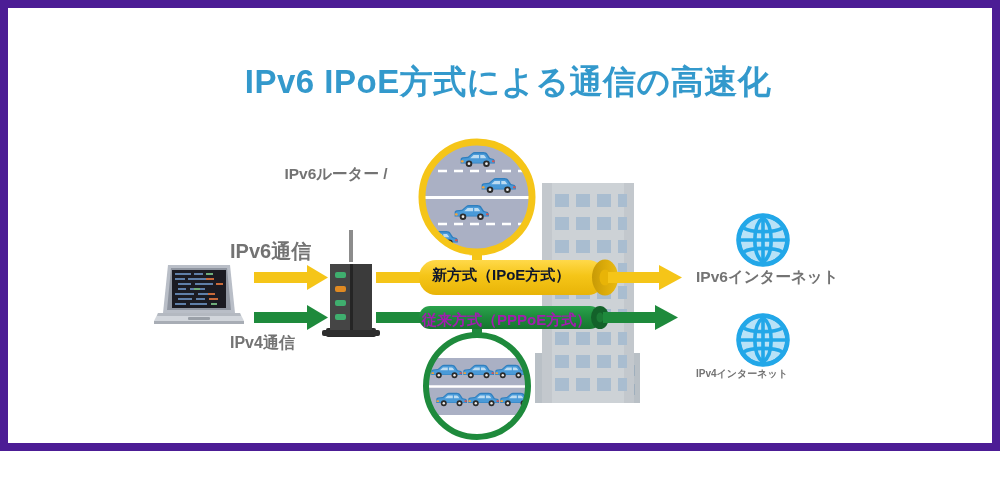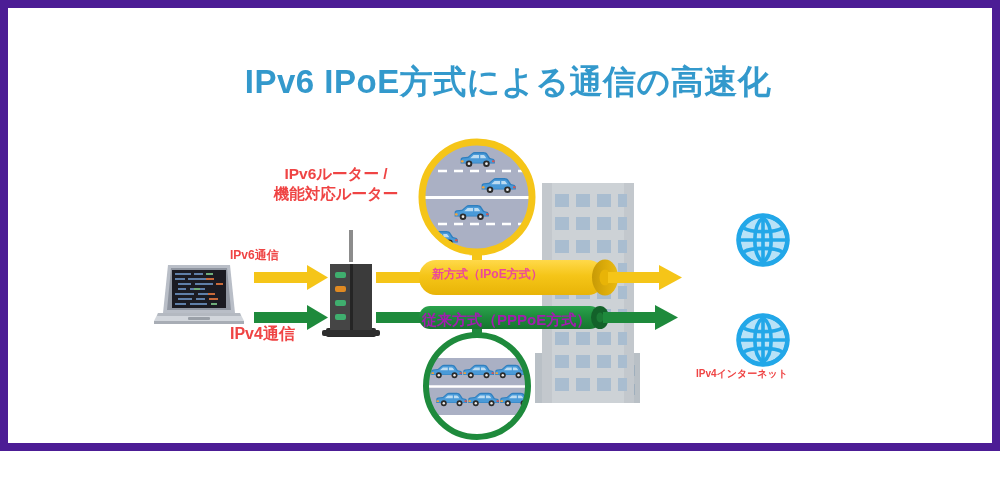--- a/index.html
+++ b/index.html
@@ -35,48 +35,48 @@
     text-align: center;
     font-size: 33px;
     font-weight: bold;
     color: #3399cc;
     letter-spacing: 0.5px;
     white-space: nowrap;
   }
 
   
   .lbl {
-    color: #ef4444;
+    color: #737373;
     font-size: 15px;
     font-weight: bold;
     white-space: nowrap;
     line-height: 1.28;
   }
   #router-label {
     left: 248px; top: 156px;
     width: 160px;
     text-align: center;
     font-size: 15.5px;
   }
-  #label-ipv6-comm { left: 222px; top: 240px; font-size: 12px; }
-  #label-ipv4-comm { left: 222px; top: 316px; font-size: 16px; }
+  #label-ipv6-comm { left: 222px; top: 231px; font-size: 20px; }
+  #label-ipv4-comm { left: 222px; top: 325px; font-size: 16px; }
   #label-ipv6-net  { left: 688px; top: 259px; font-size: 15.5px; }
   #label-ipv4-net  { left: 688px; top: 360px; font-size: 10px; }
 
   
   .pill-text {
     color: #a21caf;
     font-weight: bold;
     white-space: nowrap;
     pointer-events: none;
   }
   #pill-text-new {
     left: 424px; top: 258px;
-    color: #ec4899;
-    font-size: 12px;
+    color: #0f172a;
+    font-size: 15px;
   }
   #pill-text-old {
     left: 414px; top: 303px;
     font-size: 15px;
   }
 </style>
 </head>
 <body>
 
 <div id="stage">
@@ -310,24 +310,24 @@
     </g>
 
     <use href="#globe" x="726" y="203" width="58" height="58"></use>
     <use href="#globe" x="726" y="303" width="58" height="58"></use>
   </svg>
 
   <div class="abs" id="title">IPv6 IPoE方式による通信の高速化</div>
 
   <div class="abs lbl" id="router-label">
     <div>IPv6ルーター /</div>
-    <div>機能対応ルーター</div>
   </div>
 
   <div class="abs lbl" id="label-ipv6-comm">IPv6通信</div>
   <div class="abs lbl" id="label-ipv4-comm">IPv4通信</div>
 
   <div class="abs pill-text" id="pill-text-new">新方式（IPoE方式）</div>
   <div class="abs pill-text" id="pill-text-old">従来方式（PPPoE方式）</div>
 
+  <div class="abs lbl" id="label-ipv6-net">IPv6インターネット</div>
   <div class="abs lbl" id="label-ipv4-net">IPv4インターネット</div>
 
 </div>
 
 </body></html>

